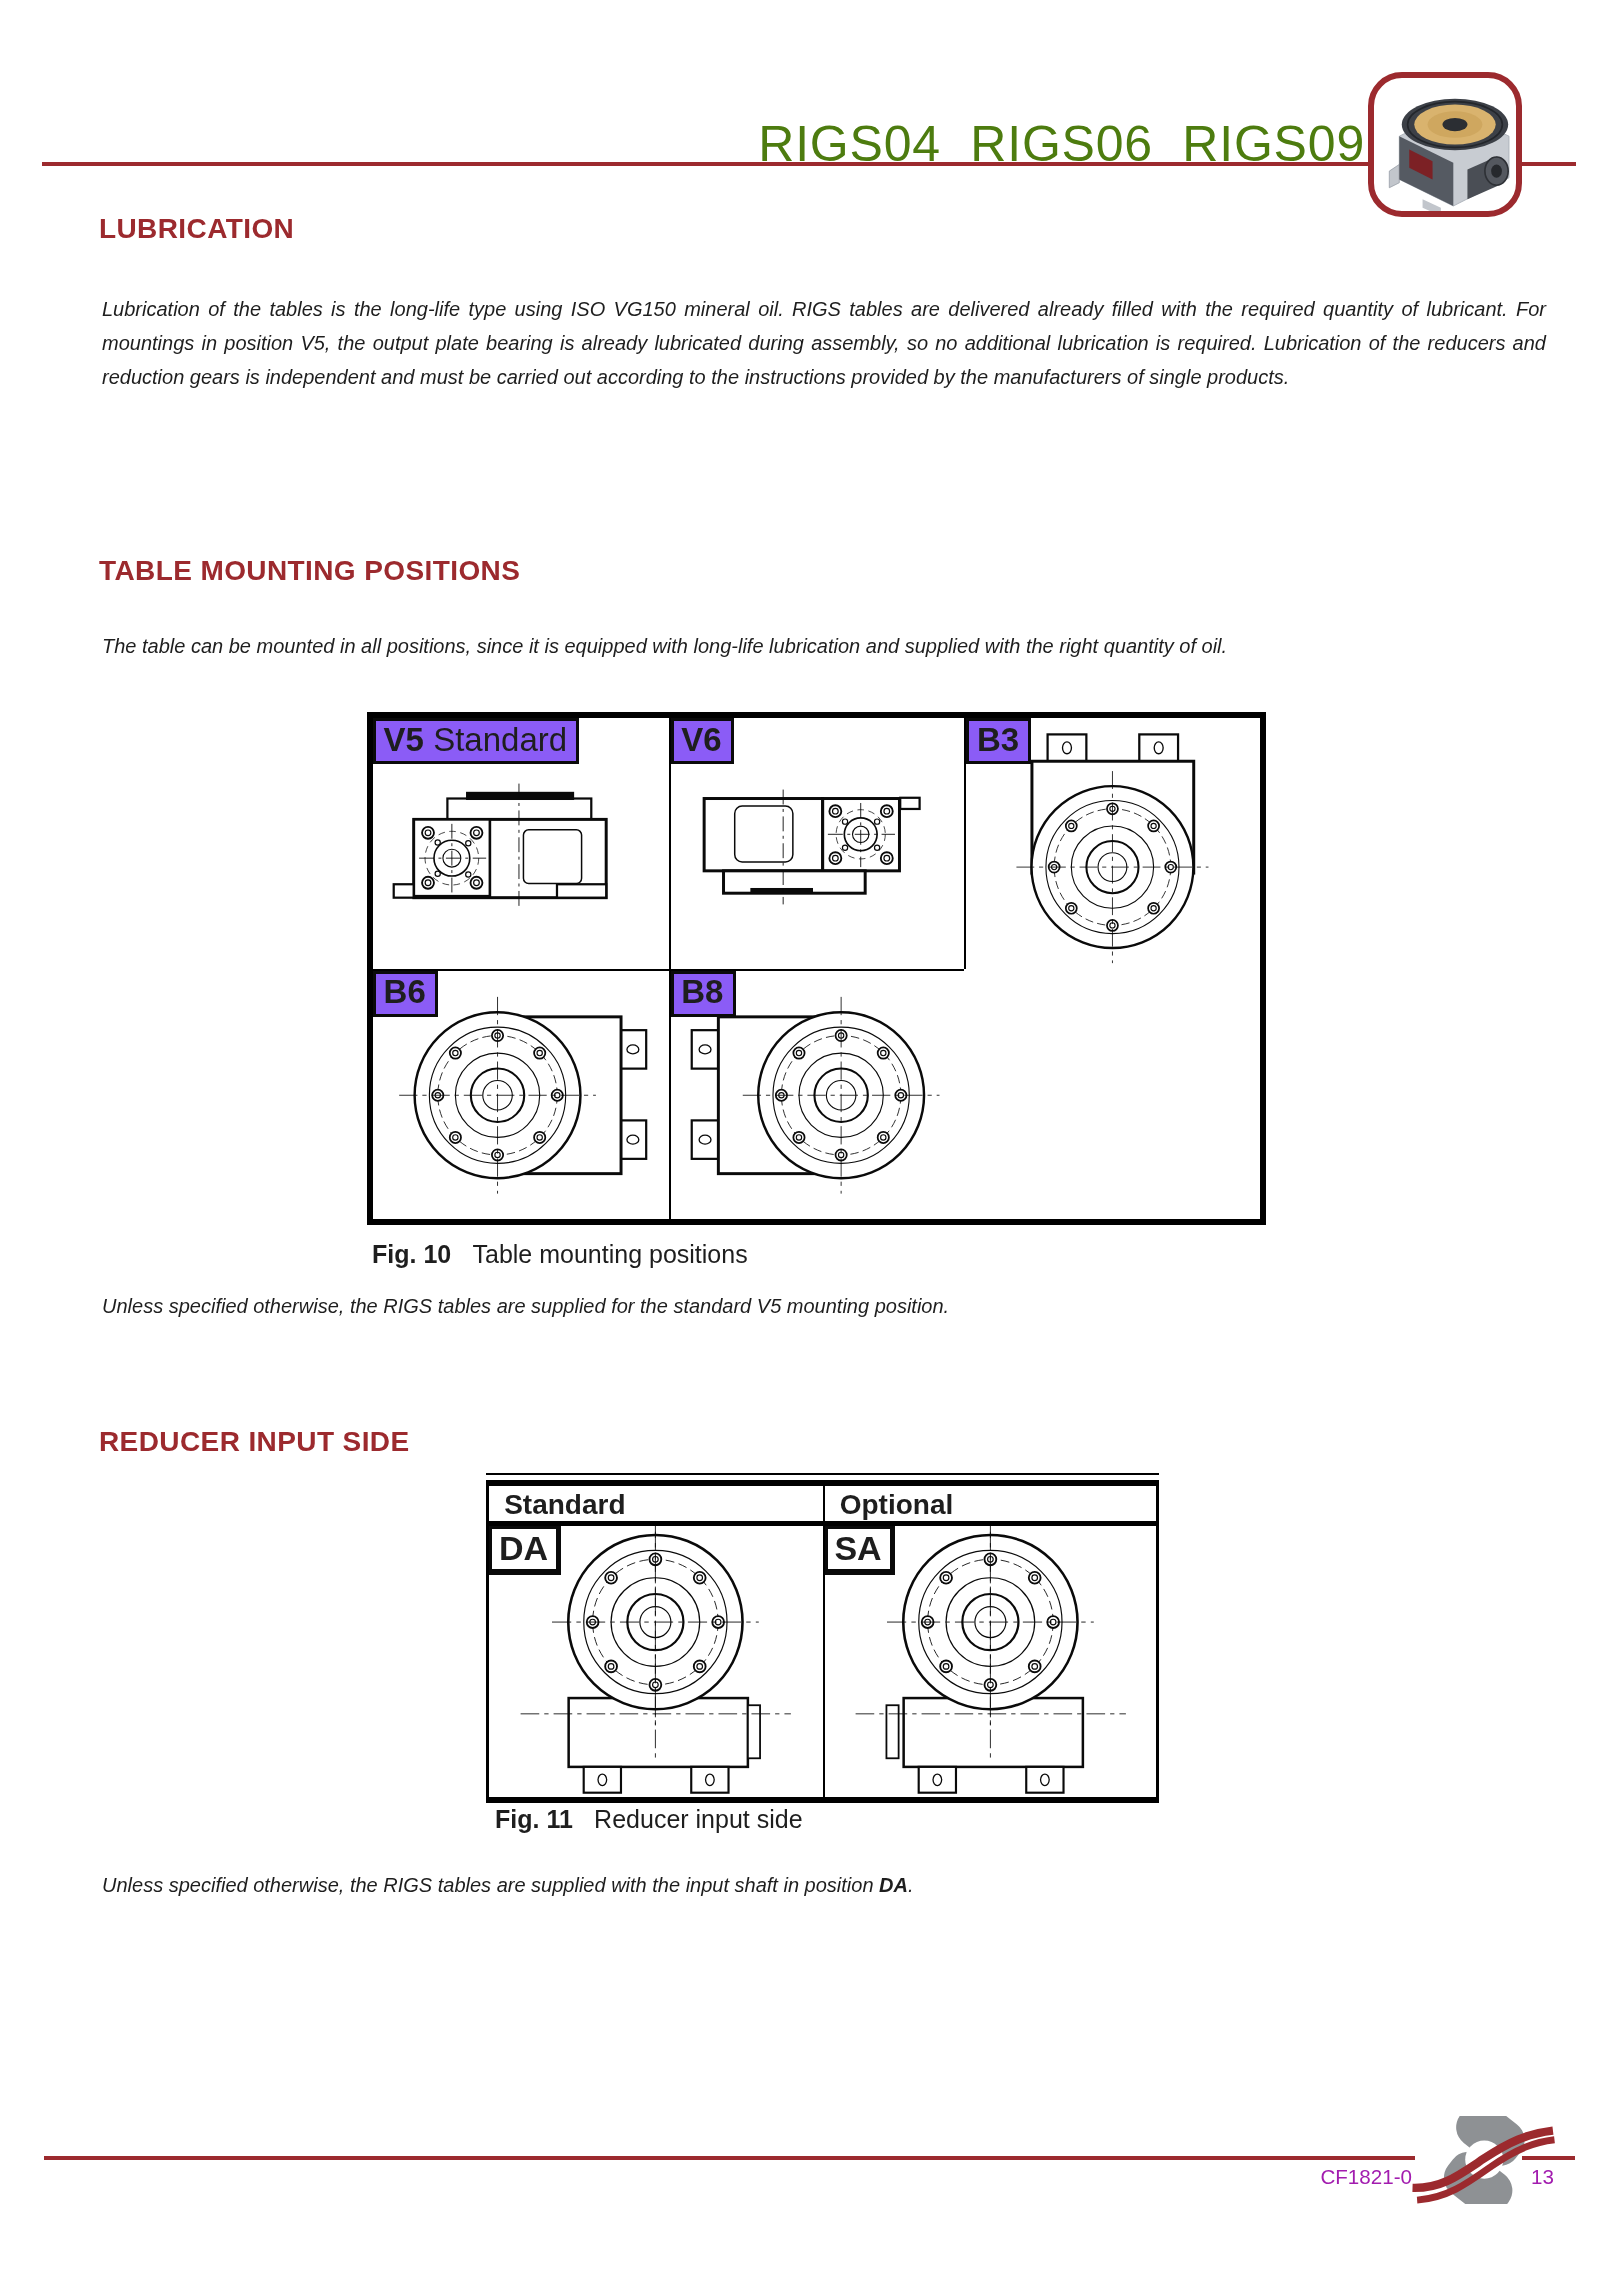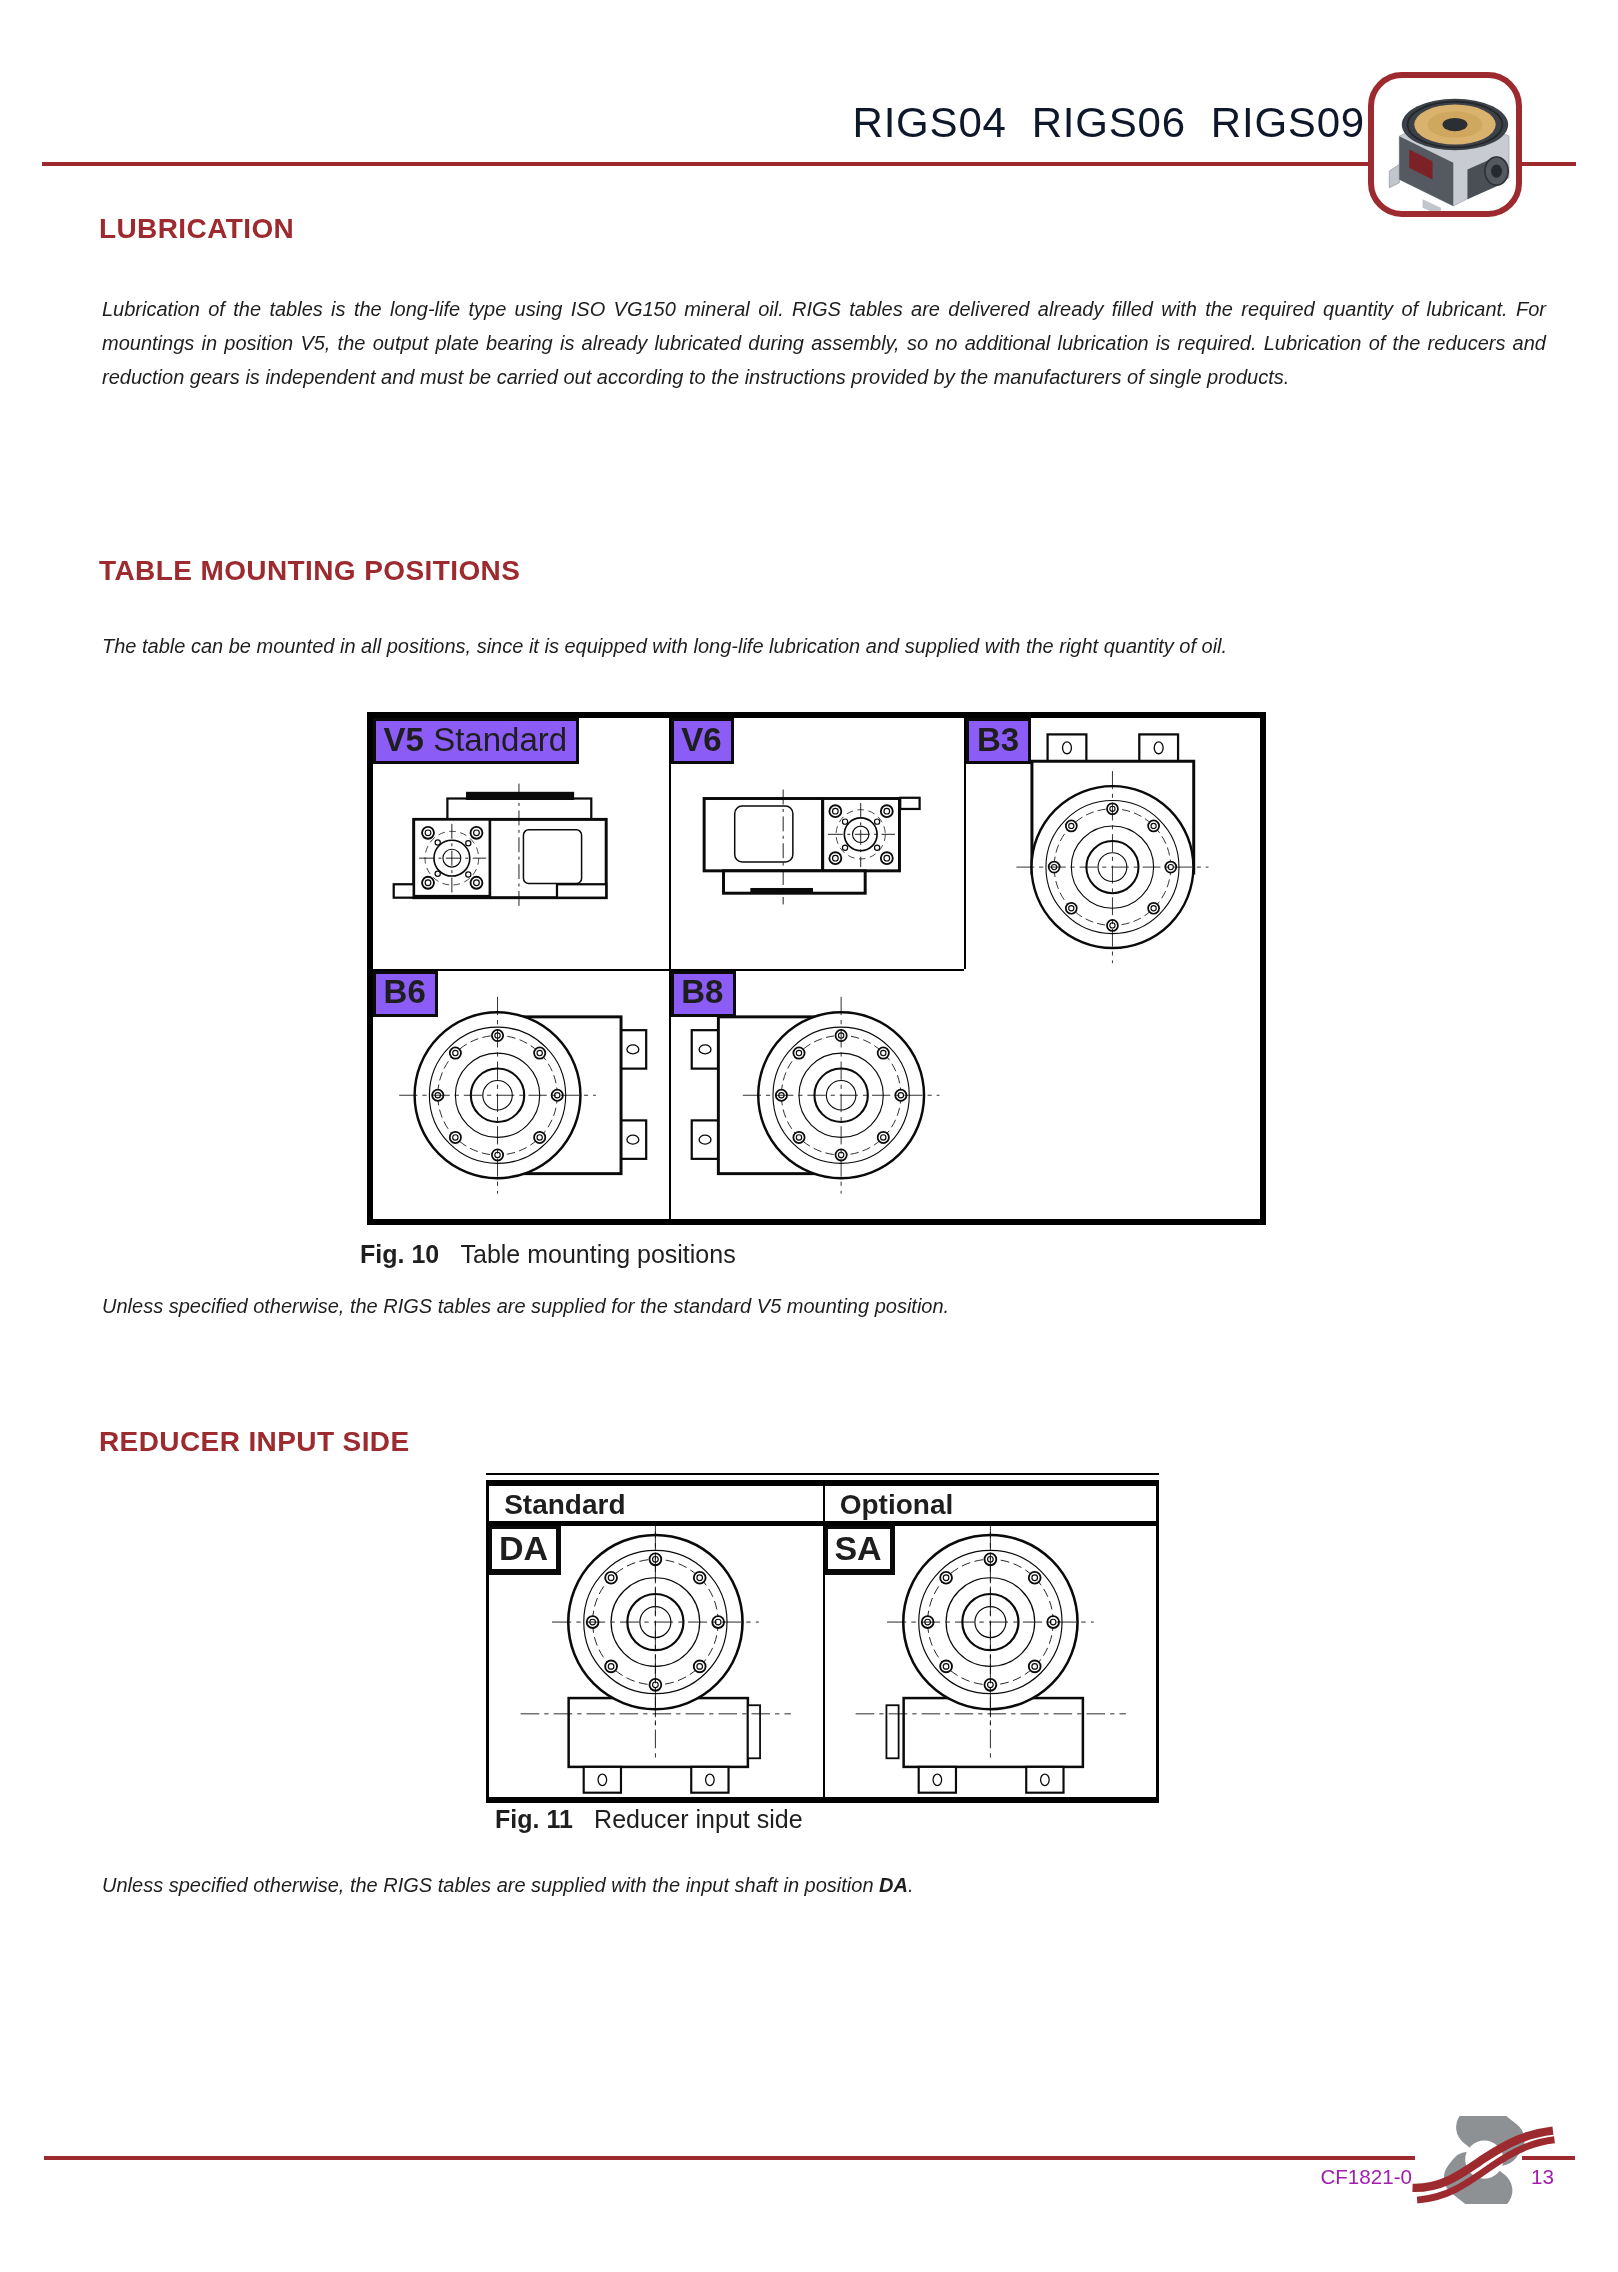--- a/index.html
+++ b/index.html
@@ -6,23 +6,23 @@
   body{
     position:relative;
     width:1619px;height:2273px;
     font-family:"Liberation Sans", sans-serif;
     color:#1e1e1e;
   }
   .abs{position:absolute;}
 
   
   .doc-title{
-    top:99px;right:254px;
-    font-size:42px;letter-spacing:0.8px;
-    color:#0f172a;white-space:pre;
+    top:115px;right:254px;
+    font-size:50px;letter-spacing:0.8px;
+    color:#4d7c0f;white-space:pre;
   }
   .header-rule{top:162px;left:42px;width:1534px;height:3.8px;background:#9c2a2e;}
   .product-box{
     left:1368px;top:72px;width:142px;height:133px;
     background:#fff;border:6.9px solid #9c2a2e;border-radius:34px;
     overflow:hidden;
   }
   .product-box svg{display:block;width:100%;height:100%;}
 
   
@@ -230,21 +230,21 @@
     <div class="poslabel"><span>B8</span></div>
     <svg viewBox="0 0 393 336">
       <use href="#footB" transform="translate(62,106) rotate(90)"></use>
       <use href="#footB" transform="translate(62,228) rotate(90)"></use>
       <rect x="62" y="62" width="172" height="212" fill="#fff" stroke="#0a0a0a" stroke-width="4"></rect>
       <use href="#plateFV" transform="translate(228,168) scale(0.95)"></use>
     </svg>
   </div>
 </div>
 
-<div class="abs caption" style="left:360px;top:1240px">
+<div class="abs caption" style="left:372px;top:1240px">
   <span class="fig-label">Fig. 10</span><span>Table mounting positions</span>
 </div>
 
 <div class="abs para" style="top:1289px">Unless specified otherwise, the RIGS tables are supplied for the standard V5 mounting position.</div>
 
 <div class="abs sec-heading" style="top:1426px">REDUCER INPUT SIDE</div>
 
 <div class="abs fig11-topline"></div>
 <div class="abs fig11">
   <div class="hcell">Standard</div>

